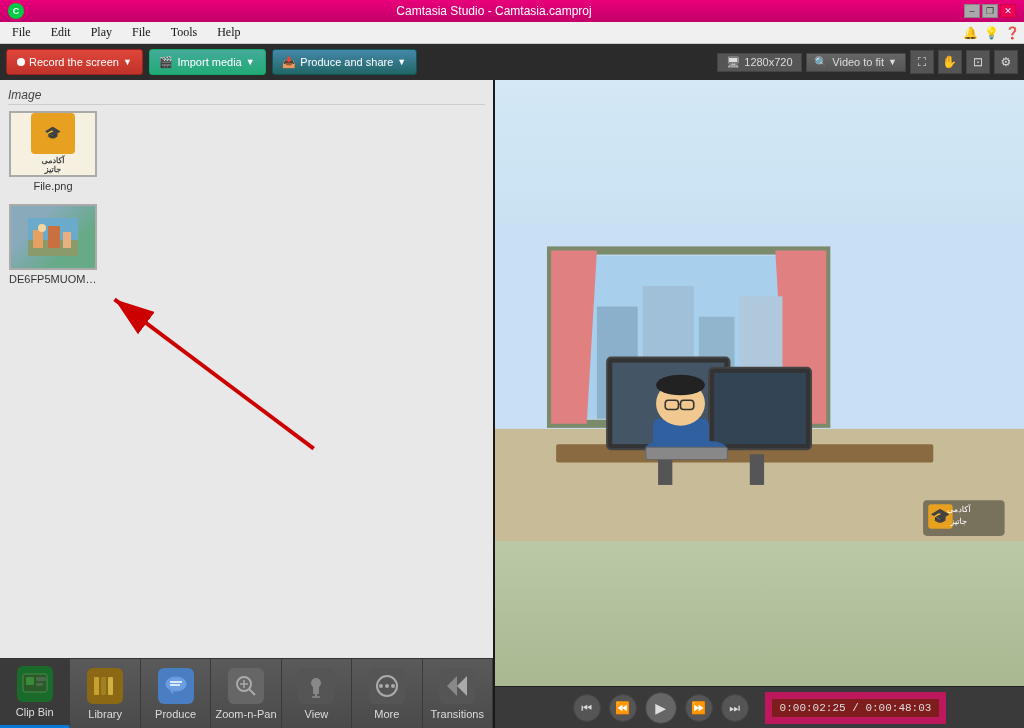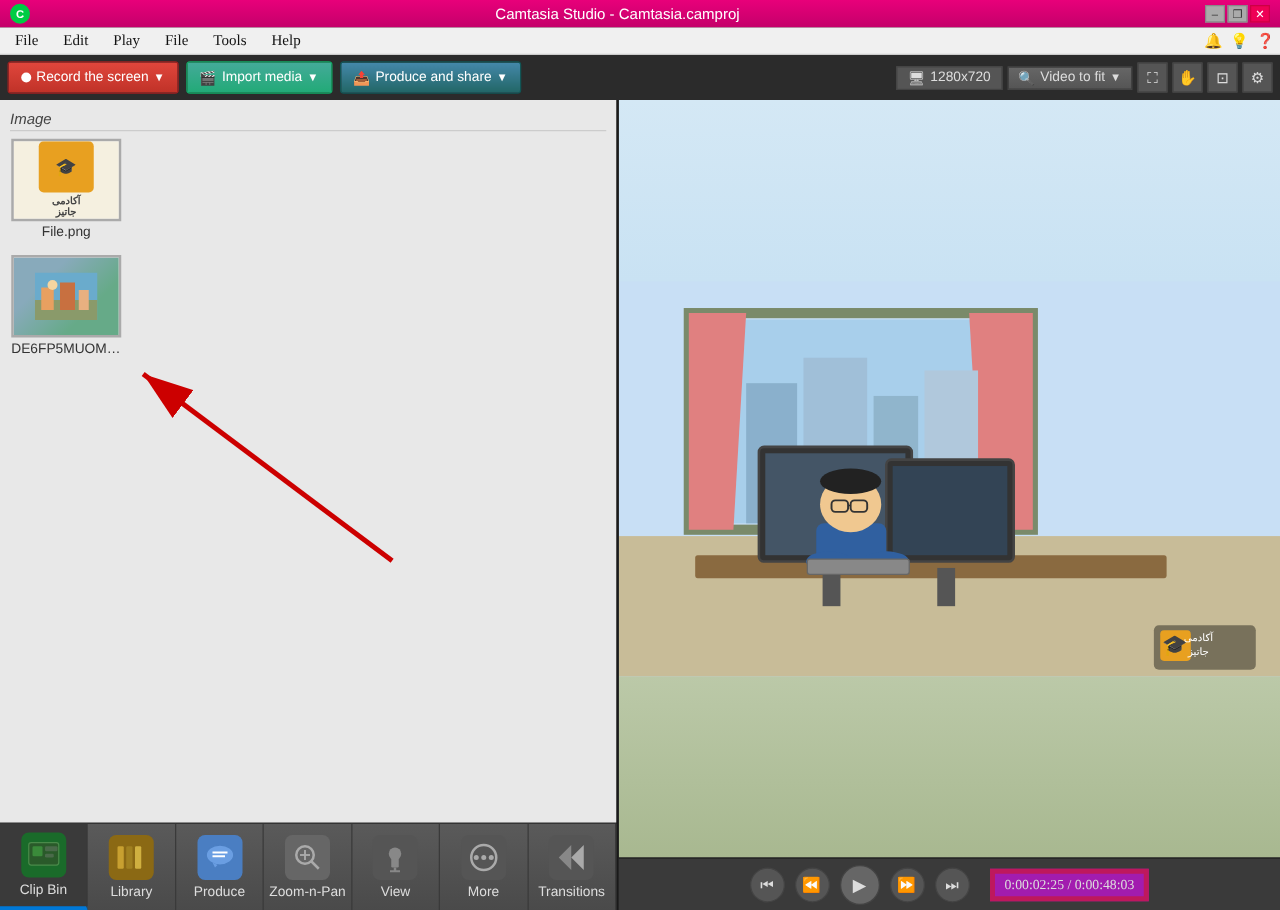--- a/index.html
+++ b/index.html
@@ -217,27 +217,27 @@
       background: #555;
       border: 1px solid #444;
       color: #ddd;
       width: 28px; height: 28px;
       border-radius: 50%;
       display: flex; align-items: center; justify-content: center;
       cursor: pointer; font-size: 12px;
     }
     .pb-btn.play { background: #666; width: 32px; height: 32px; font-size: 14px; }
     #time-display {
-      background: #a21caf;
+      background: #7f1d1d;
       color: #ddd;
       padding: 3px 8px;
       font-size: 11px;
-      font-family: Liberation Serif, serif;
+      font-family: Liberation Mono, monospace;
       margin-left: 8px;
-      border: 4px solid #be185d;
+      border: 7px solid #be185d;
     }
 
     
     .logo-thumb-img {
       width: 100%;
       height: 100%;
       display: flex;
       flex-direction: column;
       align-items: center;
       justify-content: center;

